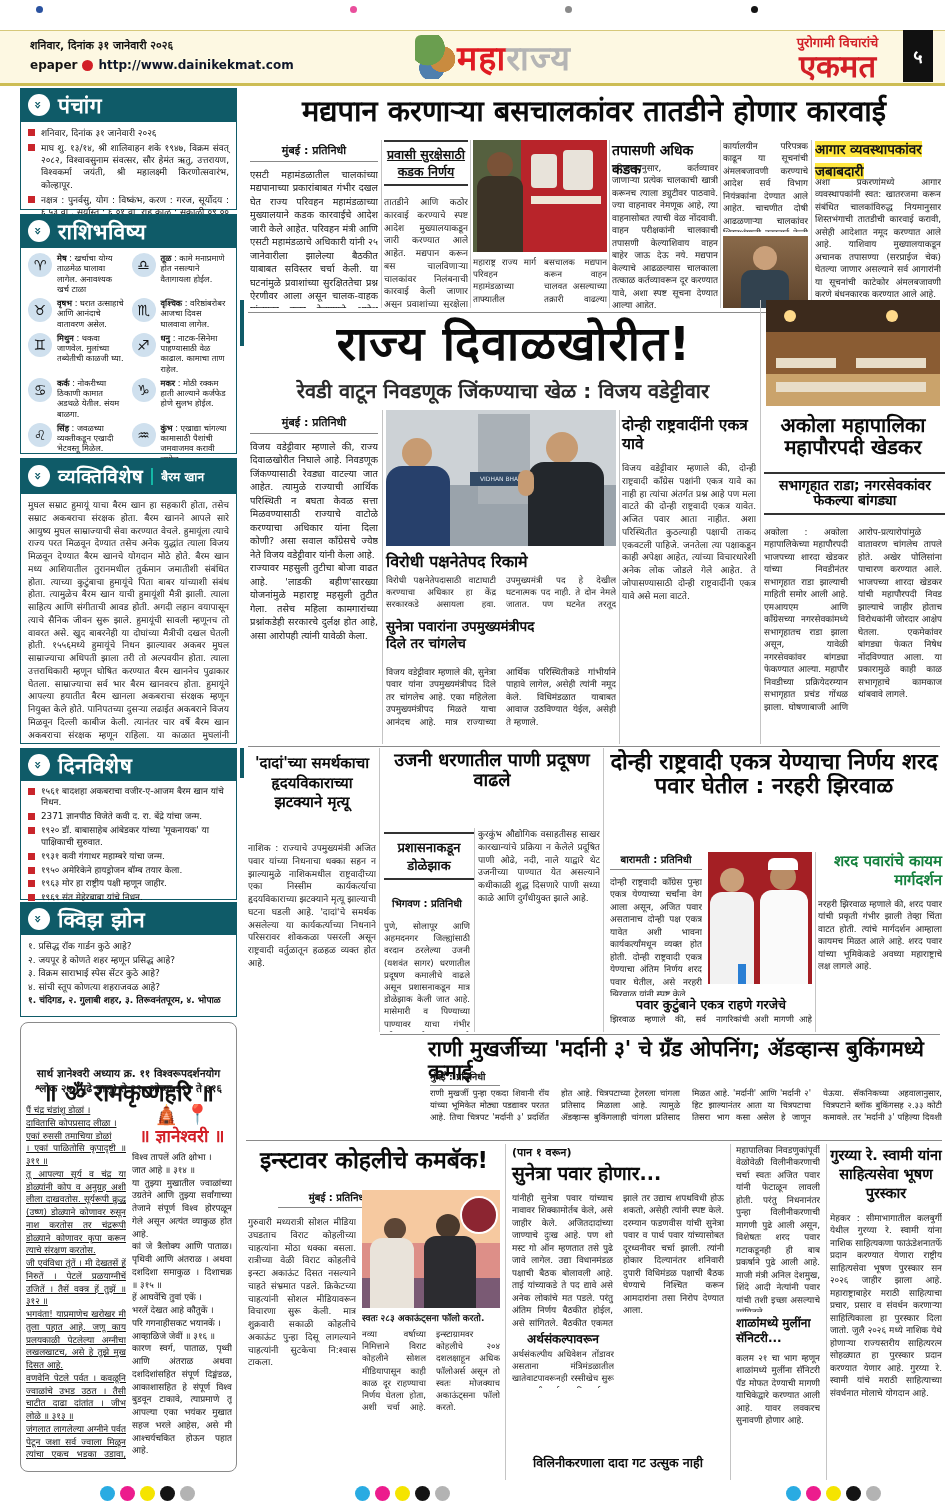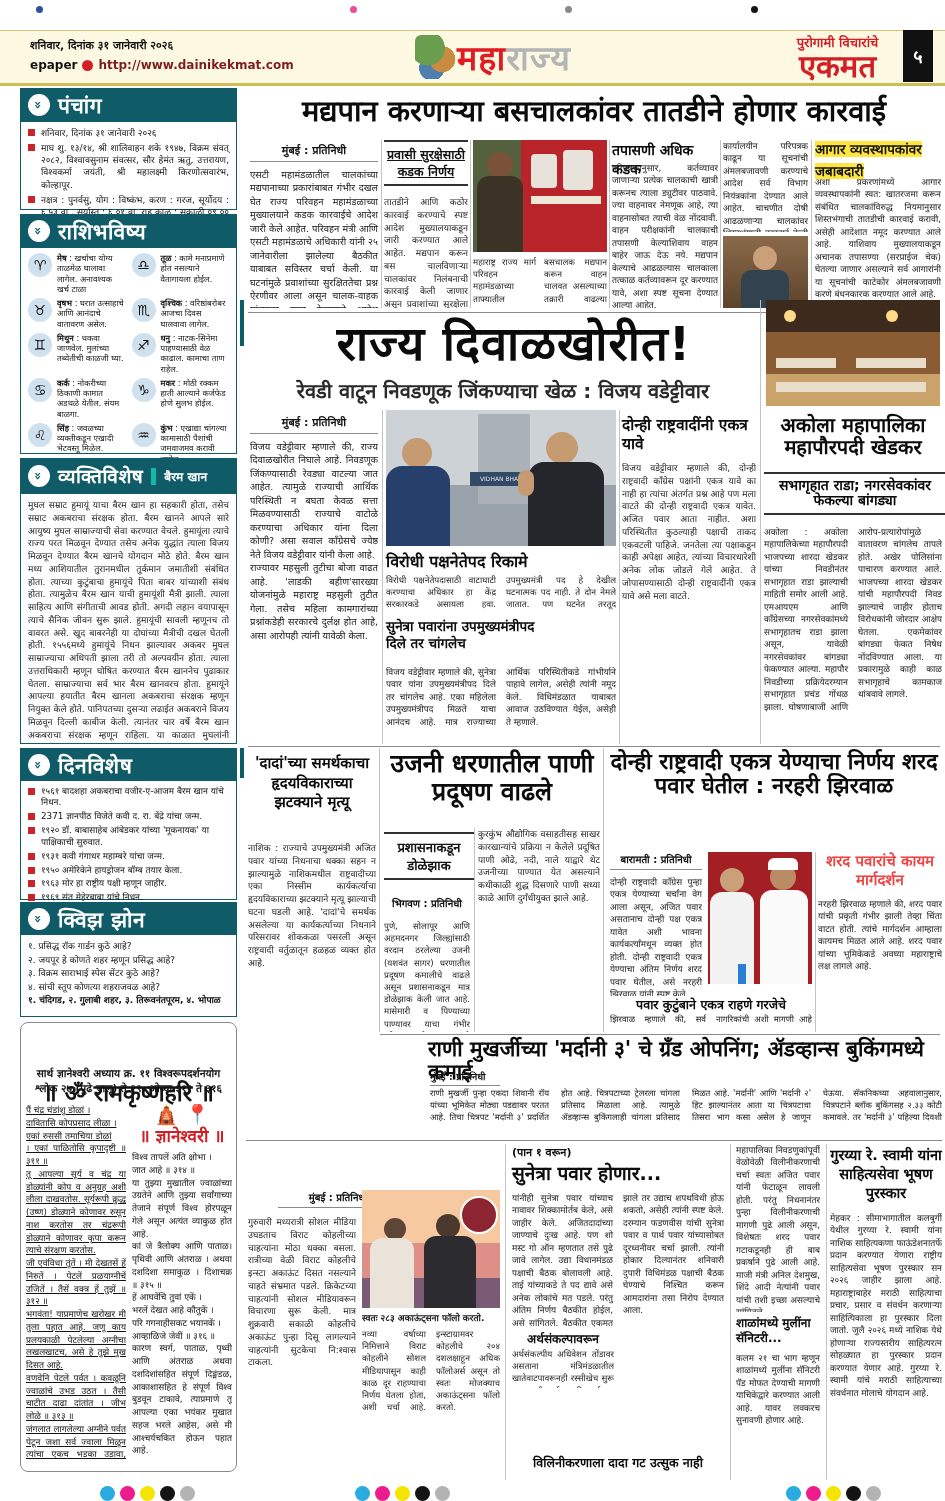--- a/index.html
+++ b/index.html
@@ -17,61 +17,61 @@
   .head-band{position:absolute;left:0;top:30px;width:945px;height:52px;background:#fdf8e2;border-top:1px solid #d6c87a;border-bottom:3px solid #cdbd54;}
   .masthead-maha{color:#e01b22;font-weight:bold;font-size:34px;letter-spacing:1px;}
   .masthead-rajya{color:#b5b5b5;font-weight:bold;font-size:34px;letter-spacing:1px;}
   .brand-line1{color:#d21f26;font-weight:bold;font-size:13px;text-align:center;}
   .brand-line2{color:#d21f26;font-weight:bold;font-size:31px;text-align:center;line-height:1;}
   .pageno-box{position:absolute;left:903px;top:30px;width:30px;height:52px;background:#111;color:#fff;display:flex;align-items:center;justify-content:center;font-size:18px;font-weight:bold;}
   
   .t-head{position:absolute;background:#0f5b68;color:#fff;display:flex;align-items:center;}
   .t-head .circ{width:22px;height:22px;border-radius:50%;background:#ffffff;color:#0f5b68;display:flex;align-items:center;justify-content:center;font-size:13px;font-weight:bold;margin:0 8px;flex:none;transform:rotate(90deg);}
   .t-head .t{font-size:21px;font-weight:bold;letter-spacing:.5px;}
-  .t-head .sub{font-size:12px;font-weight:bold;margin-left:8px;border-left:5px solid #14b8a6;padding-left:8px;}
+  .t-head .sub{font-size:12px;font-weight:bold;margin-left:8px;border-left:2px solid #14b8a6;padding-left:8px;}
   .sb-body{position:absolute;border:1px solid #0f5b68;border-top:none;background:#fff;box-sizing:border-box;padding:5px 7px;}
   .redsq{display:inline-block;width:7px;height:7px;background:#c9252b;margin-right:6px;flex:none;margin-top:2px;}
   .pline{display:flex;font-size:9px;line-height:1.35;text-align:justify;margin-bottom:3px;}
   .z-grid{display:grid;grid-template-columns:1fr 1fr;column-gap:6px;row-gap:4px;}
   .z-item{display:flex;gap:5px;align-items:flex-start;}
   .z-ic{width:24px;height:24px;border-radius:50%;background:#cfe0ee;color:#111;display:flex;align-items:center;justify-content:center;font-size:14px;flex:none;}
   .z-tx{font-size:8.2px;line-height:1.25;text-align:left;}
   .din-item{display:flex;font-size:8.8px;line-height:1.3;margin-bottom:2.5px;text-align:left;}
   .quiz-line{font-size:9px;line-height:1.5;}
   .om-box{position:absolute;border:1.5px solid #8a8a8a;border-radius:8px;background:#fff;box-sizing:border-box;}
   .om-title{font-size:23px;font-weight:bold;text-align:center;}
   .dn-ref{font-size:10.5px;font-weight:bold;text-align:center;line-height:1.4;}
   .dn-col{font-size:8.8px;line-height:1.45;text-align:justify;}
   .dn-logo{color:#d21f26;font-weight:bold;font-size:17px;text-align:center;}
   .dn-ic{color:#d21f26;font-size:20px;text-align:center;line-height:1;}
   
   .h-top{font-weight:bold;text-align:center;line-height:1.1;color:#0b0b0b;}
   .kicker-box{border-top:2px solid #333;border-bottom:2px solid #333;font-weight:bold;text-align:center;padding:4px 2px;}
   .ylw{background:#ffe63e;font-weight:bold;}
-  .red-h{color:#ef4444;font-weight:bold;text-align:center;}
+  .red-h{color:#15803d;font-weight:bold;text-align:right;}
   
   .ph{position:absolute;overflow:hidden;}
   .dot{border-radius:50%;position:absolute;}
 </style>
 </head>
 <body>
 
 <div class="page">
 
   <div class="dot abs" style="left:36px;top:6px;width:7px;height:7px;background:#2a52a0;"></div>
   <div class="dot abs" style="left:350px;top:6px;width:7px;height:7px;background:#e94e9c;"></div>
   <div class="dot abs" style="left:565px;top:6px;width:7px;height:7px;background:#8a8a8a;"></div>
   <div class="dot abs" style="left:751px;top:6px;width:7px;height:7px;background:#141414;"></div>
 
   <div class="head-band"></div>
   <div class="abs" style="left:30px;top:37px;font-size:11px;font-weight:bold;">शनिवार, दिनांक ३१ जानेवारी २०२६</div>
   <div class="abs" style="left:30px;top:58px;display:flex;align-items:center;gap:5px;font-weight:bold;font-size:12px;">
     <span>epaper</span>
     <span class="dot" style="position:static;width:11px;height:11px;background:#d21f26;display:inline-block;"></span>
-    <span style="text-decoration:none;color:#7f1d1d;">http://www.dainikekmat.com</span>
+    <span style="text-decoration:none;color:#0f172a;">http://www.dainikekmat.com</span>
   </div>
   <div class="abs" style="left:415px;top:34px;display:flex;align-items:center;">
     <span style="width:42px;height:44px;display:inline-block;background:
       radial-gradient(circle at 30% 30%, #6a9e4f 0 40%, transparent 41%),
       radial-gradient(circle at 65% 55%, #c98b3f 0 35%, transparent 36%),
       radial-gradient(circle at 40% 75%, #4f7fae 0 30%, transparent 31%);border-radius:6px;"></span>
     <span class="masthead-maha">महा</span>
       <span class="masthead-rajya">राज्य</span>
   </div>
   <div class="abs" style="left:775px;top:33px;width:125px;">
@@ -332,21 +332,21 @@
   <div class="abs h-top" style="left:764px;top:414px;width:178px;font-size:20px;">अकोला महापालिका महापौरपदी खेडकर</div>
   <div class="abs kicker-box h-top" style="left:764px;top:472px;width:178px;font-size:14px;">सभागृहात राडा; नगरसेवकांवर फेकल्या बांगड्या</div>
   <div class="abs bt" style="left:764px;top:526px;width:178px;height:218px;column-count:2;column-gap:10px;font-size:8.8px;">अकोला : अकोला महापालिकेच्या महापौरपदी भाजपच्या शारदा खेडकर यांच्या निवडीनंतर सभागृहात राडा झाल्याची माहिती समोर आली आहे. एमआयएम आणि काँग्रेसच्या नगरसेवकांमध्ये सभागृहातच राडा झाला असून, यावेळी नगरसेवकांवर बांगड्या फेकण्यात आल्या. महापौर निवडीच्या प्रक्रियेदरम्यान सभागृहात प्रचंड गोंधळ झाला. घोषणाबाजी आणि आरोप-प्रत्यारोपांमुळे वातावरण चांगलेच तापले होते. अखेर पोलिसांना पाचारण करण्यात आले. भाजपच्या शारदा खेडकर यांची महापौरपदी निवड झाल्याचे जाहीर होताच विरोधकांनी जोरदार आक्षेप घेतला. एकमेकांवर बांगड्या फेकत निषेध नोंदविण्यात आला. या प्रकारामुळे काही काळ सभागृहाचे कामकाज थांबवावे लागले.</div>
   <div class="hrline" style="left:248px;top:746px;width:692px;"></div>
 
   <div class="teal-bar" style="left:240px;top:748px;height:30px;"></div>
   <div class="abs h-top" style="left:248px;top:754px;width:128px;font-size:15px;line-height:1.3;">'दादां'च्या समर्थकाचा हृदयविकाराच्या झटक्याने मृत्यू</div>
   <div class="abs bt" style="left:248px;top:842px;width:128px;height:190px;font-size:9px;">नाशिक : राज्याचे उपमुख्यमंत्री अजित पवार यांच्या निधनाचा धक्का सहन न झाल्यामुळे नाशिकमधील राष्ट्रवादीच्या एका निस्सीम कार्यकर्त्याचा हृदयविकाराच्या झटक्याने मृत्यू झाल्याची घटना घडली आहे. 'दादां'चे समर्थक असलेल्या या कार्यकर्त्याच्या निधनाने परिसरावर शोककळा पसरली असून राष्ट्रवादी वर्तुळातून हळहळ व्यक्त होत आहे.</div>
   <div class="vr" style="left:379px;top:748px;height:284px;"></div>
 
-  <div class="abs h-top" style="left:382px;top:750px;width:220px;font-size:25px;">उजनी धरणातील पाणी प्रदूषण वाढले</div>
+  <div class="abs h-top" style="left:382px;top:750px;width:220px;font-size:18px;">उजनी धरणातील पाणी प्रदूषण वाढले</div>
   <div class="abs kicker-box" style="left:384px;top:832px;width:86px;font-size:13px;">प्रशासनाकडून डोळेझाक</div>
   <div class="abs by" style="left:384px;top:896px;width:86px;font-size:10px;">भिगवण : प्रतिनिधी</div>
   <div class="abs bt" style="left:384px;top:920px;width:86px;height:112px;font-size:8.6px;">पुणे, सोलापूर आणि अहमदनगर जिल्ह्यांसाठी वरदान ठरलेल्या उजनी (यशवंत सागर) धरणातील प्रदूषण कमालीचे वाढले असून प्रशासनाकडून मात्र डोळेझाक केली जात आहे. मासेमारी व पिण्याच्या पाण्यावर याचा गंभीर परिणाम होत असल्याने नागरिकांमधून तीव्र संताप व्यक्त होत आहे. प्रदूषण नियंत्रण मंडळाने तातडीने कारवाई करावी, अशी मागणी होत आहे.</div>
   <div class="abs bt" style="left:478px;top:828px;width:122px;height:204px;font-size:9px;">कुरकुंभ औद्योगिक वसाहतीसह साखर कारखान्यांचे प्रक्रिया न केलेले प्रदूषित पाणी ओढे, नदी, नाले याद्वारे थेट उजनीच्या पाण्यात येत असल्याने कधीकाळी शुद्ध दिसणारे पाणी सध्या काळे आणि दुर्गंधीयुक्त झाले आहे.</div>
   <div class="vr" style="left:474px;top:828px;height:204px;"></div>
   <div class="vr" style="left:603px;top:748px;height:284px;"></div>
 
   <div class="abs h-top" style="left:606px;top:750px;width:336px;font-size:22px;">दोन्ही राष्ट्रवादी एकत्र येण्याचा निर्णय शरद पवार घेतील : नरहरी झिरवाळ</div>
   <div class="abs" style="left:610px;top:852px;width:92px;">
     <div class="by" style="font-size:10px;">बारामती : प्रतिनिधी</div>
@@ -369,20 +369,21 @@
   <div class="hrline" style="left:380px;top:1034px;width:560px;"></div>
 
   <div class="abs h-top" style="left:428px;top:1038px;width:514px;font-size:21px;text-align:left;">राणी मुखर्जीच्या 'मर्दानी ३' चे ग्रँड ओपनिंग; ॲडव्हान्स बुकिंगमध्ये कमाई</div>
   <div class="abs" style="left:430px;top:1070px;width:80px;">
     <div class="by" style="font-size:9.5px;text-align:left;">मुंबई : प्रतिनिधी</div>
     <div style="border-top:1px solid #888;margin-top:2px;width:70px;"></div>
   </div>
   <div class="abs bt" style="left:430px;top:1088px;width:512px;height:46px;column-count:4;column-gap:12px;font-size:8.4px;">राणी मुखर्जी पुन्हा एकदा शिवानी रॉय यांच्या भूमिकेत मोठ्या पडद्यावर परतत आहे. तिचा चित्रपट 'मर्दानी ३' प्रदर्शित होत आहे. चित्रपटाच्या ट्रेलरला चांगला प्रतिसाद मिळाला आहे. त्यामुळे ॲडव्हान्स बुकिंगलाही चांगला प्रतिसाद मिळत आहे. 'मर्दानी' आणि 'मर्दानी २' हिट झाल्यानंतर आता या चित्रपटाचा तिसरा भाग कसा असेल हे जाणून घेऊया. सॅकनिकच्या अहवालानुसार, चित्रपटाने ब्लॉक बुकिंगसह २.३३ कोटी कमावले. तर 'मर्दानी ३' पहिल्या दिवशी ३ कोटींपर्यंत कमावेल अशी अपेक्षा आहे. तर, चित्रपट पहिल्या आठवड्याच्या शेवटी ११-१३ कोटी कमावेल असा अंदाज लावण्यात येत आहे. तसेच, मर्दानी ३ एकूण ६०-७० कोटी कमावेल. 'मर्दानी'च्या पहिल्या भागाने पहिल्या दिवशी ३.४० कोटी आणि जगभरात एकूण ५९.३० कोटी कमावले. 'मर्दानी २' ने पहिल्या दिवशी ३८ दशलक्ष आणि जगभरात ६७ दशलक्ष कमावले. आता लवकरच 'मर्दानी ३' किती कोटींची कमाई करणार हे पाहणे औत्सुक्याचे ठरणार आहे.</div>
   <div class="hrline" style="left:246px;top:1140px;width:696px;"></div>
 
+  <div class="abs h-top" style="left:248px;top:1148px;width:252px;font-size:23px;">इन्स्टावर कोहलीचे कमबॅक!</div>
   <div class="abs" style="left:278px;top:1190px;width:120px;">
     <div class="by" style="font-size:10px;">मुंबई : प्रतिनिधी</div>
     <div style="border-top:1px solid #888;margin-top:3px;"></div>
   </div>
   <div class="abs bt" style="left:248px;top:1216px;width:108px;height:264px;font-size:9px;">गुरुवारी मध्यरात्री सोशल मीडिया उघडताच विराट कोहलीच्या चाहत्यांना मोठा धक्का बसला. रात्रीच्या वेळी विराट कोहलीचे इन्स्टा अकाऊंट दिसत नसल्याने चाहते संभ्रमात पडले. क्रिकेटच्या चाहत्यांनी सोशल मीडियावरून विचारणा सुरू केली. मात्र शुक्रवारी सकाळी कोहलीचे अकाऊंट पुन्हा दिसू लागल्याने चाहत्यांनी सुटकेचा नि:श्वास टाकला.</div>
   <div class="ph" style="left:362px;top:1190px;width:138px;height:118px;background:linear-gradient(180deg,#f6c9a0 0 45%,#dd8f88 45% 75%,#7a5a74 75% 100%);">
     <div style="position:absolute;left:22px;top:28px;width:22px;height:22px;border-radius:50%;background:#5d4636;"></div>
     <div style="position:absolute;left:8px;top:48px;width:44px;height:70px;border-radius:12px 12px 0 0;background:#e9e3da;"></div>
     <div style="position:absolute;left:74px;top:24px;width:24px;height:24px;border-radius:50%;background:#4a392c;"></div>
     <div style="position:absolute;left:62px;top:46px;width:52px;height:72px;border-radius:12px 12px 0 0;background:#2c2c30;"></div>

